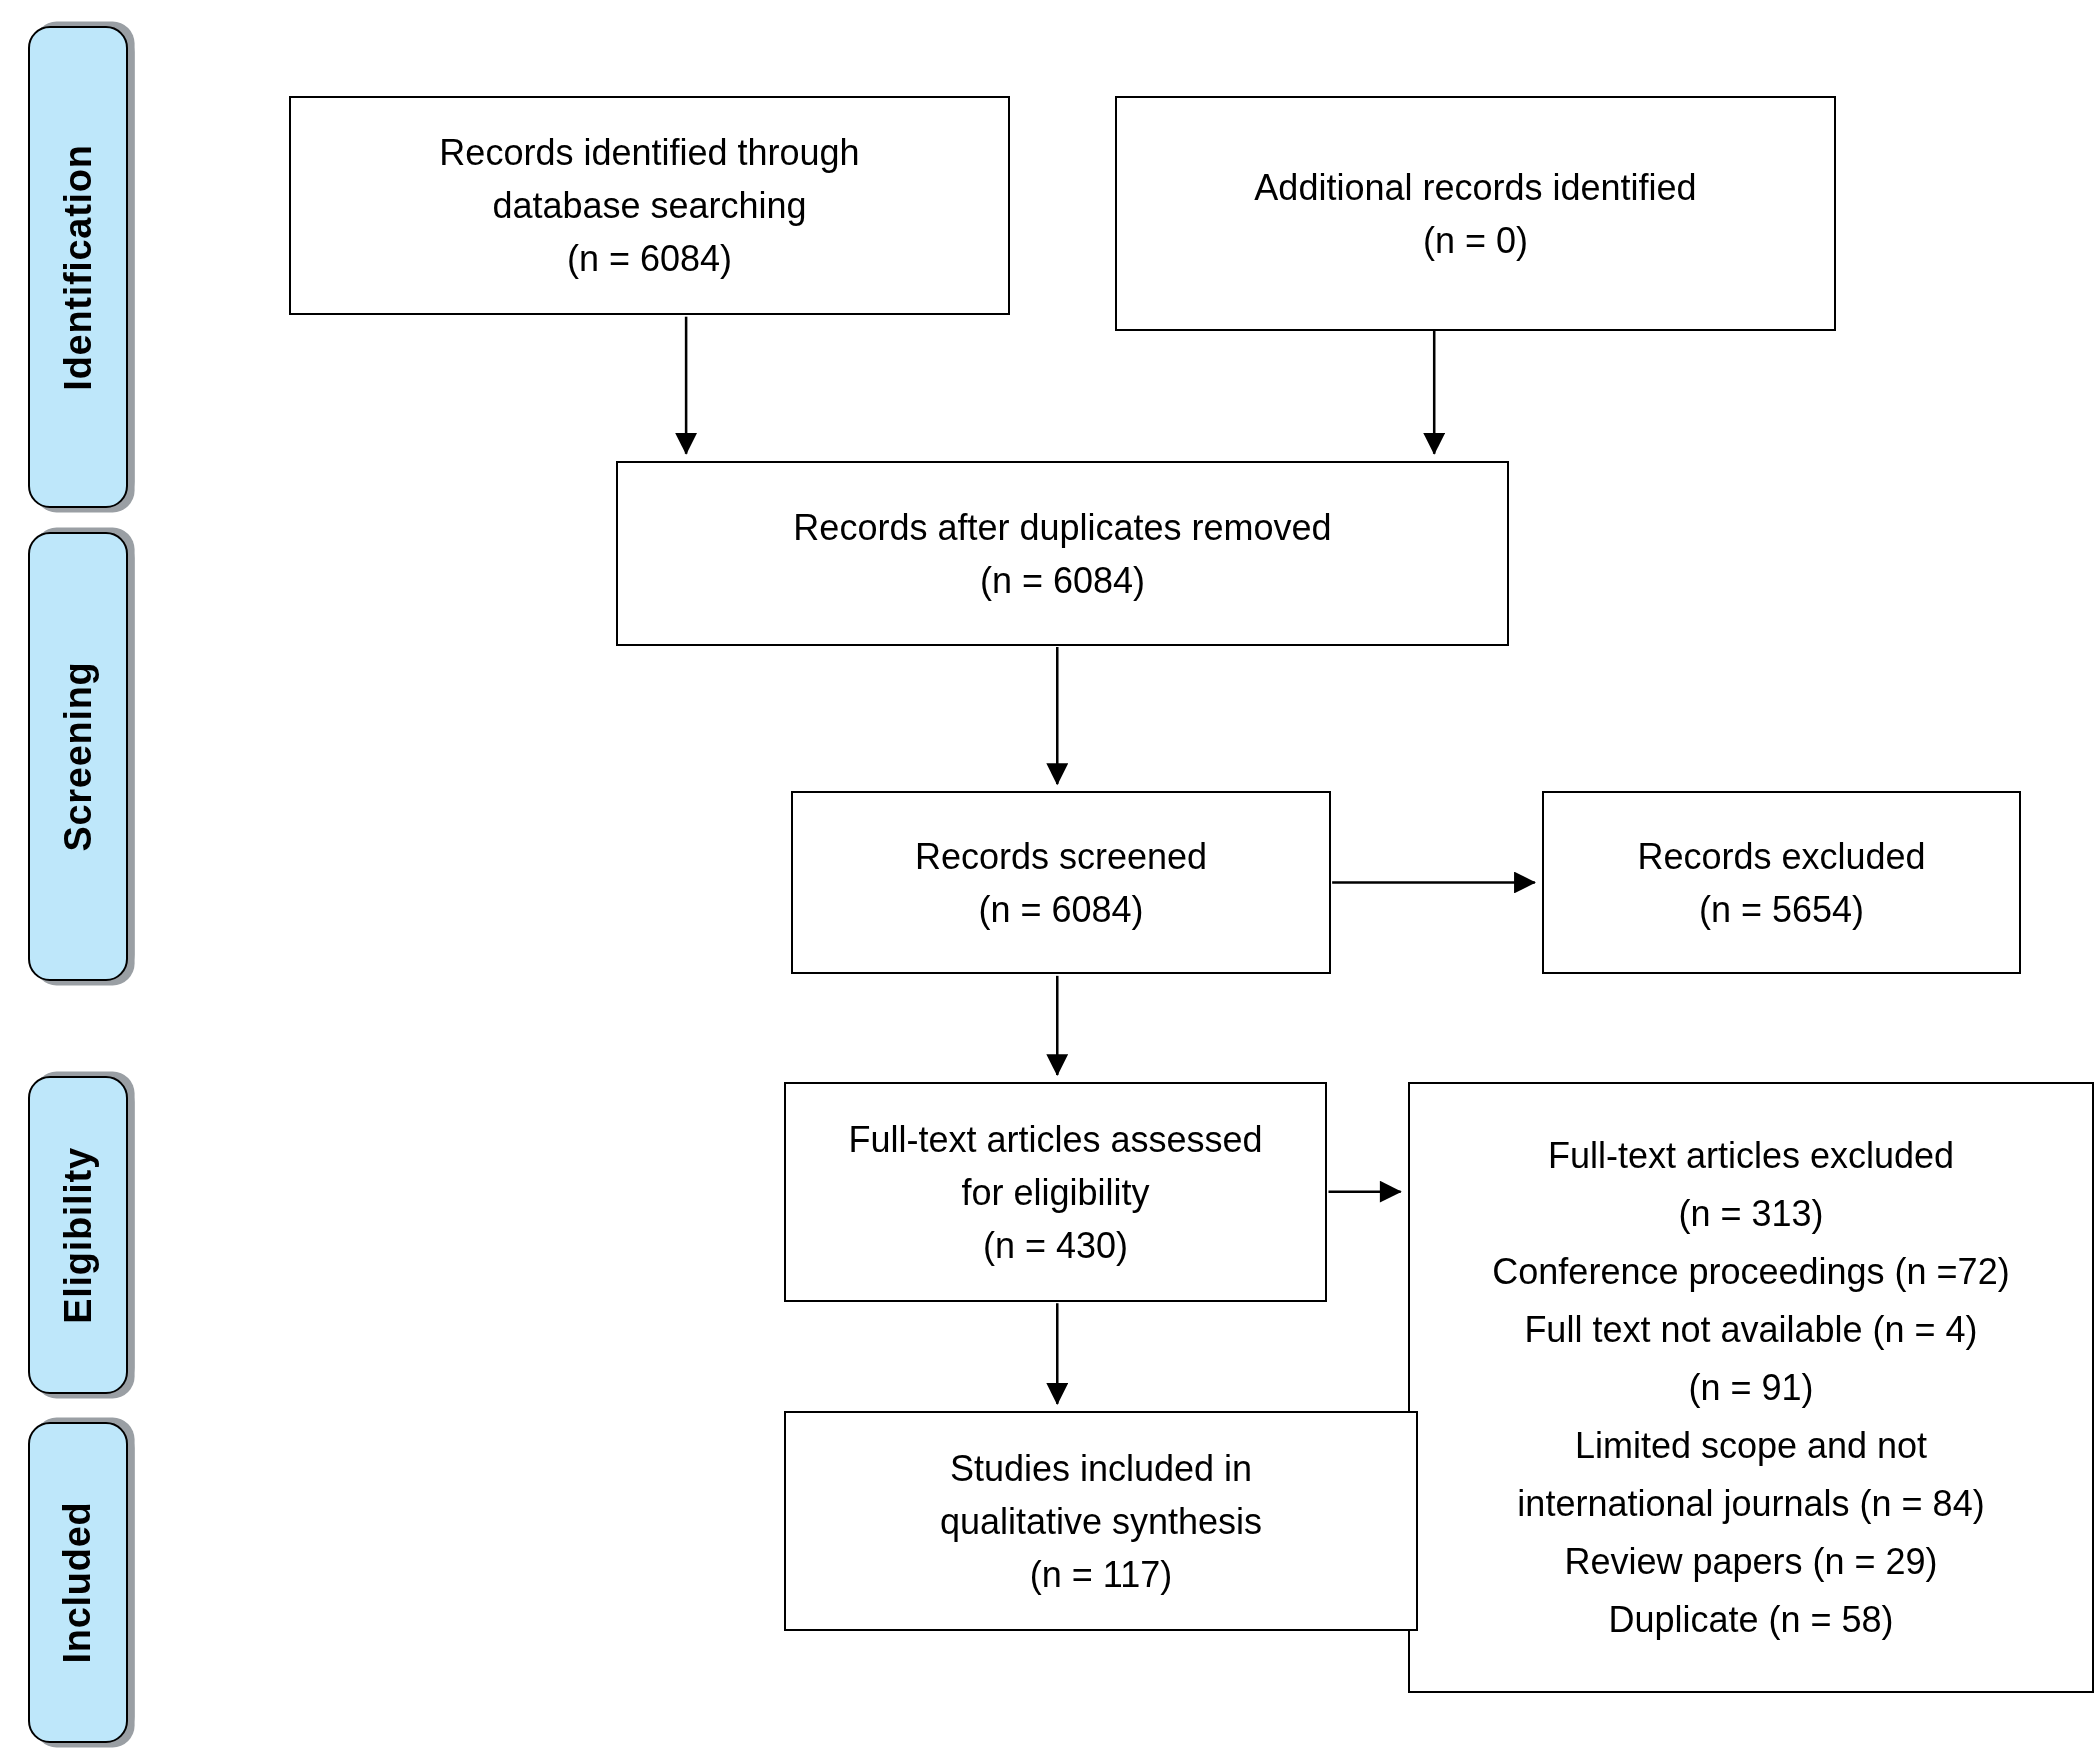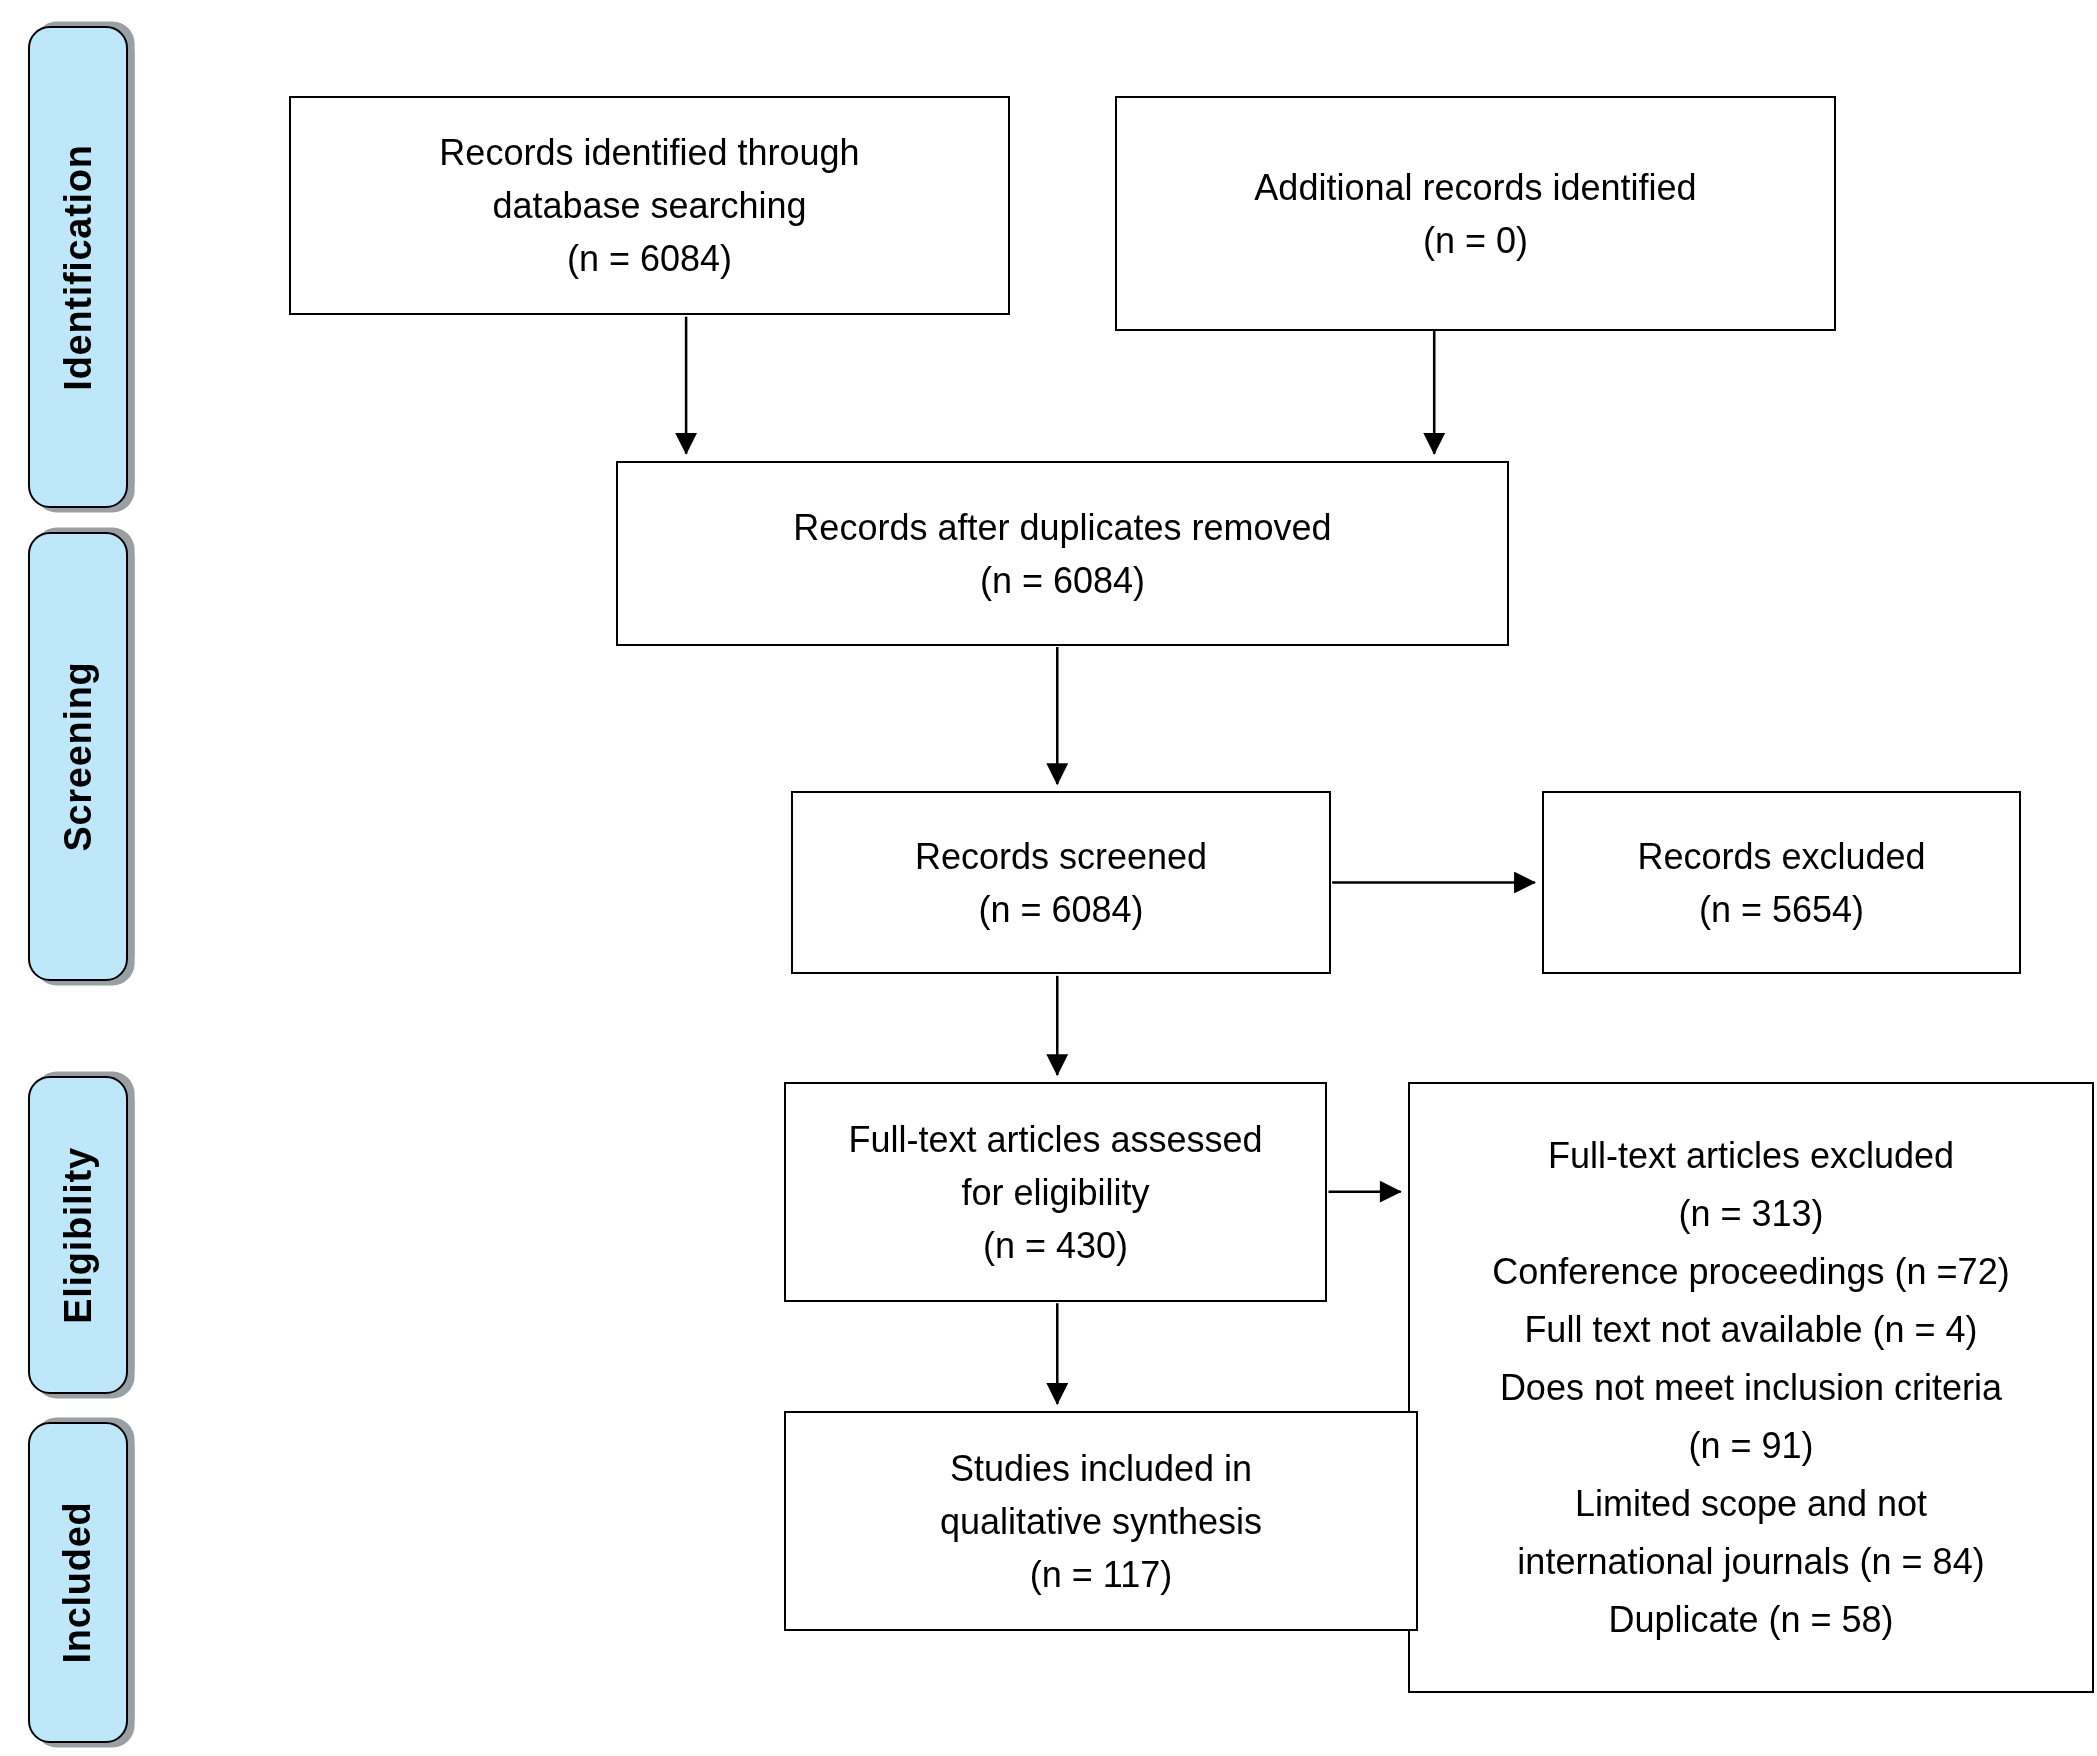--- a/index.html
+++ b/index.html
@@ -116,24 +116,24 @@
   <div class="fbox" id="box-fulltext-assessed">
       <div>Full-text articles assessed</div>
       <div>for eligibility</div>
       <div>(n = 430)</div>
     </div>
   <div class="fbox" id="box-fulltext-excluded">
       <div>Full-text articles excluded</div>
       <div>(n = 313)</div>
       <div>Conference proceedings (n =72)</div>
       <div>Full text not available (n = 4)</div>
-      <div>Does not meet inclusion criteria</div>
       <div>(n = 91)</div>
       <div>Limited scope and not</div>
       <div>international journals (n = 84)</div>
+      <div>Review papers (n = 29)</div>
       <div>Duplicate (n = 58)</div>
     </div>
   <div class="fbox" id="box-studies-included">
       <div>Studies included in</div>
       <div>qualitative synthesis</div>
       <div>(n = 117)</div>
     </div>
 
 </div>
 

